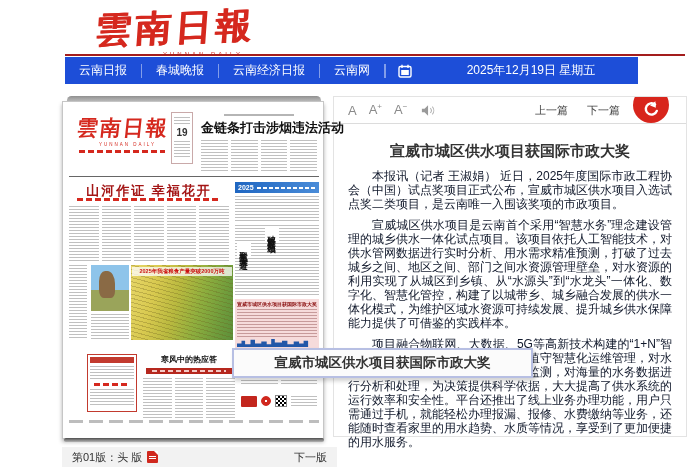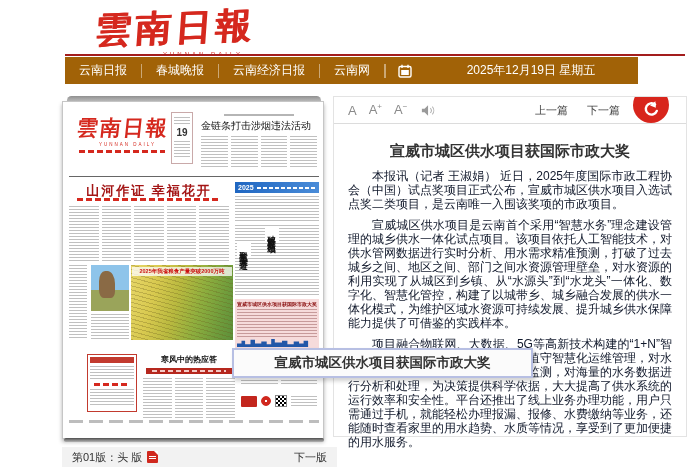--- a/index.html
+++ b/index.html
@@ -9,21 +9,21 @@
 
   
   .logo { position:absolute; left:95px; top:4px; color:#d5281e; }
   .logo-main { font-family:"DejaVu Serif",serif; font-weight:bold; font-size:36px;
                letter-spacing:4px; transform:skewX(-6deg) rotate(-2deg); display:inline-block;
                text-shadow:1px 0 0 #d5281e; }
   .logo-sub { font-size:6px; letter-spacing:3px; margin:-2px 0 0 68px; color:#d5281e; }
   .header-rule { position:absolute; left:65px; top:54px; width:620px; height:2px; background:#a31d1d; }
 
   
-  .nav { position:absolute; left:65px; top:57px; width:573px; height:27px; background:#a16207;
+  .nav { position:absolute; left:65px; top:57px; width:573px; height:27px; background:#1d4ed8;
          display:flex; align-items:center; color:#fff; font-size:12px; }
   .nav-item { padding:0 14px; cursor:pointer; white-space:nowrap; line-height:27px; }
   .nav-sep { width:1px; height:14px; background:rgba(255,255,255,.45); }
   .nav-cal { padding:0 12px; display:flex; align-items:center; }
   .nav-date { flex:1; text-align:center; white-space:nowrap; }
 
   
   .paper-curl { position:absolute; left:67px; top:96px; width:254px; height:9px; border-radius:5px;
                 background:linear-gradient(180deg,#8f8f8f,#dcdcdc); }
   .paper { position:absolute; left:62px; top:101px; width:262px; height:338px; background:#fff;
@@ -41,21 +41,21 @@
   .p-mast { left:14px; top:12px; color:#d5281e; }
   .p-mast-main { font-family:"DejaVu Serif",serif; font-weight:bold; font-size:21px; letter-spacing:2px;
                  transform:skewX(-6deg); display:inline-block; }
   .p-mast-sub { font-size:4.5px; letter-spacing:2px; margin:0 0 3px 22px; }
   .p-mast-slogan { width:86px; margin-left:2px; }
   .p-datebox { left:108px; top:10px; width:22px; height:52px; border:1px solid #c9a9a9; padding:2px 2px; text-align:center; }
   .p-datebox .d { font-size:10px; font-weight:bold; color:#333; line-height:12px; }
   .p-datebox .b { height:8px; margin:2px 0; }
   .p-topright { left:138px; top:12px; width:116px; }
   .p-topright-kicker { width:70px; height:2px; background:#b5b5b5; margin:0 auto 3px; }
-  .p-topright-headline { font-size:10px; font-weight:normal; color:#111; white-space:nowrap; }
+  .p-topright-headline { font-size:13px; font-weight:bold; color:#111; white-space:nowrap; }
   .cols { display:flex; gap:3px; }
   .cols > div { flex:1; }
   .p-mast-rule { left:6px; top:74px; width:250px; height:1px; background:#666; }
 
   .p-headline-main { left:4px; top:80px; width:164px; text-align:center; font-size:13px; font-weight:bold;
                      color:#a31515; letter-spacing:2px; white-space:nowrap; }
   .p-headline-sub { left:14px; top:96px; width:144px; }
   .p-leftcols { left:6px; top:104px; width:160px; height:56px; }
 
   .p-rightcol { left:172px; top:80px; width:84px; }

